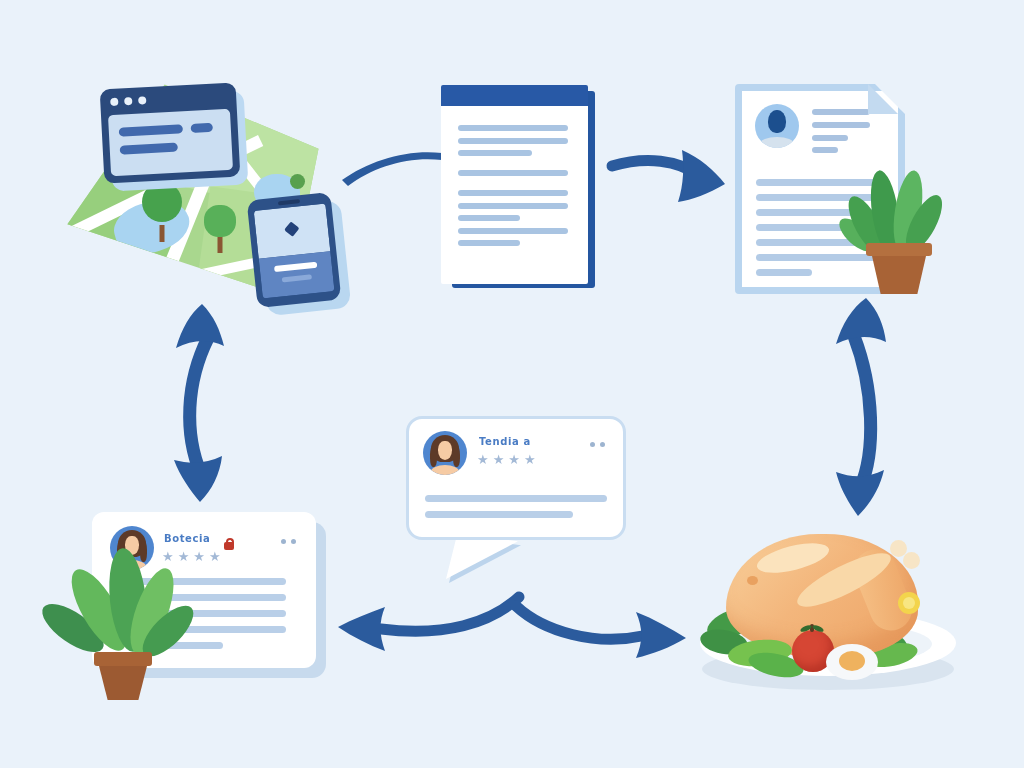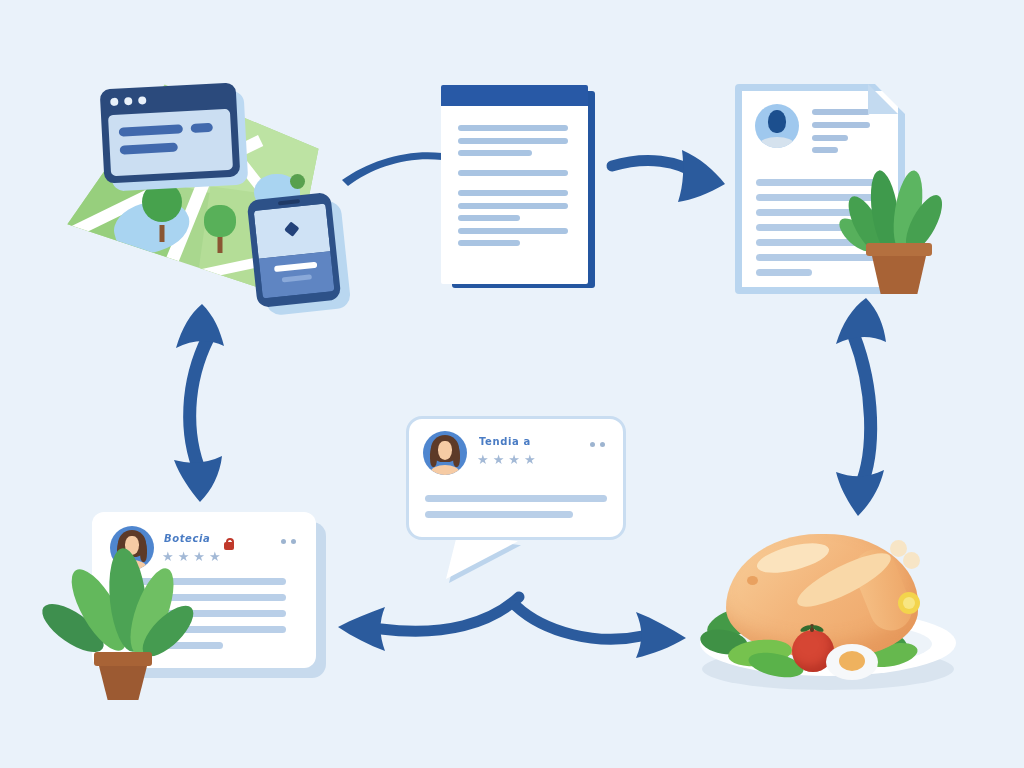--- a/index.html
+++ b/index.html
@@ -263,21 +263,21 @@
 
   <div class="abs card-shadow"></div>
   <div class="abs card">
     <div class="abs avatar-w" style="left:18px;top:14px;">
       <div class="abs aw-hair"></div>
       <div class="abs aw-lockl"></div>
       <div class="abs aw-lockr"></div>
       <div class="abs aw-face"></div>
       <div class="abs aw-shoulders"></div>
     </div>
-    <div class="abs rev-name" style="left:72px;top:21px;font-style:italic;">Botecia</div>
+    <div class="abs rev-name" style="left:72px;top:21px;">Botecia</div>
     <div class="abs badge-bag" style="left:132px;top:23px;"></div>
     <div class="abs menu-dot" style="right:30px;top:27px;"></div>
     <div class="abs menu-dot" style="right:20px;top:27px;"></div>
     <div class="abs rev-stars" style="left:70px;top:37px;">★★★★</div>
     <div class="abs rev-line" style="left:36px;top:66px;width:158px;"></div>
     <div class="abs rev-line" style="left:36px;top:82px;width:158px;"></div>
     <div class="abs rev-line" style="left:36px;top:98px;width:158px;"></div>
     <div class="abs rev-line" style="left:36px;top:114px;width:158px;"></div>
     <div class="abs rev-line" style="left:36px;top:130px;width:95px;"></div>
   </div>

